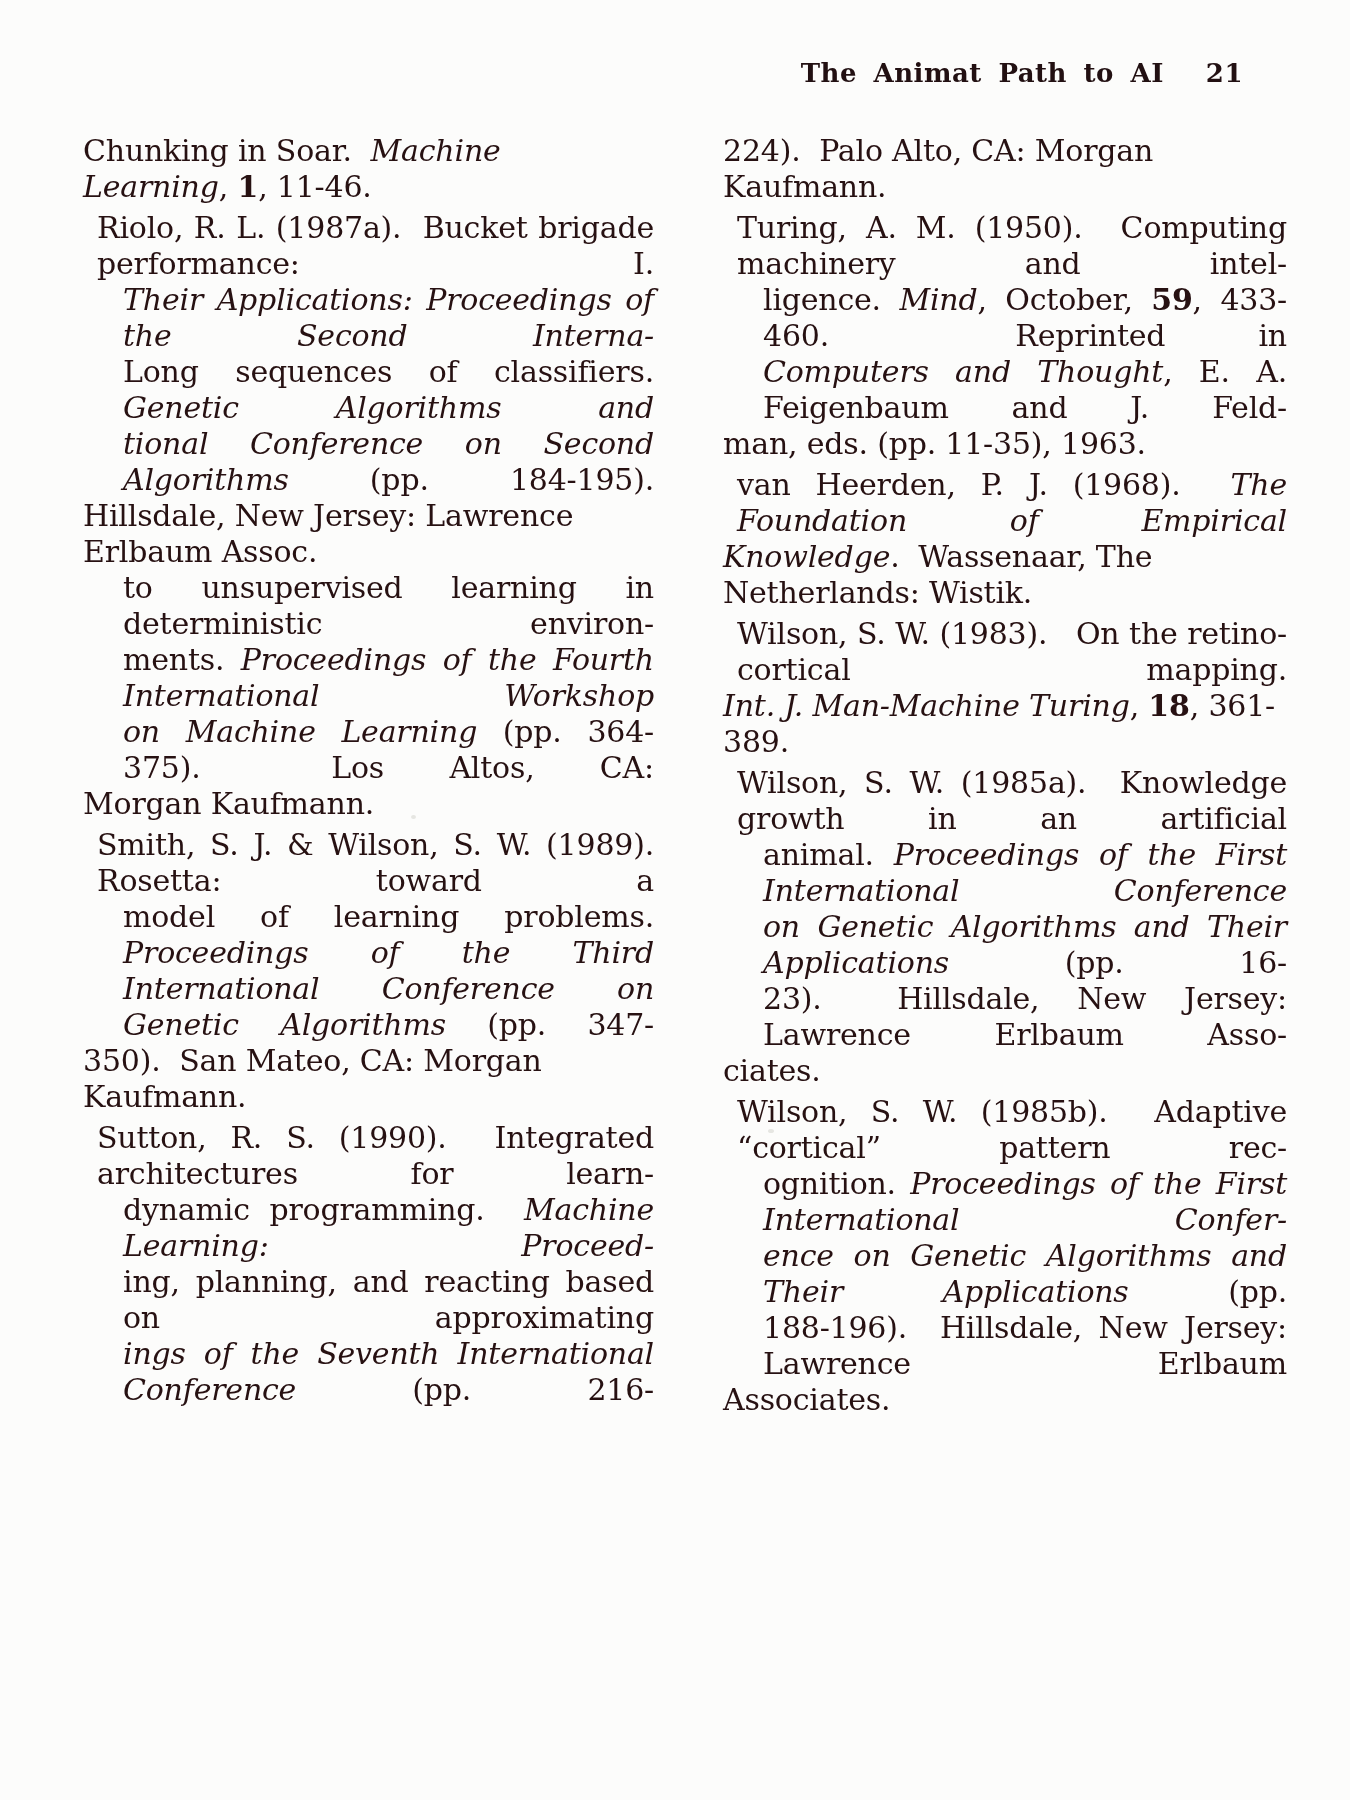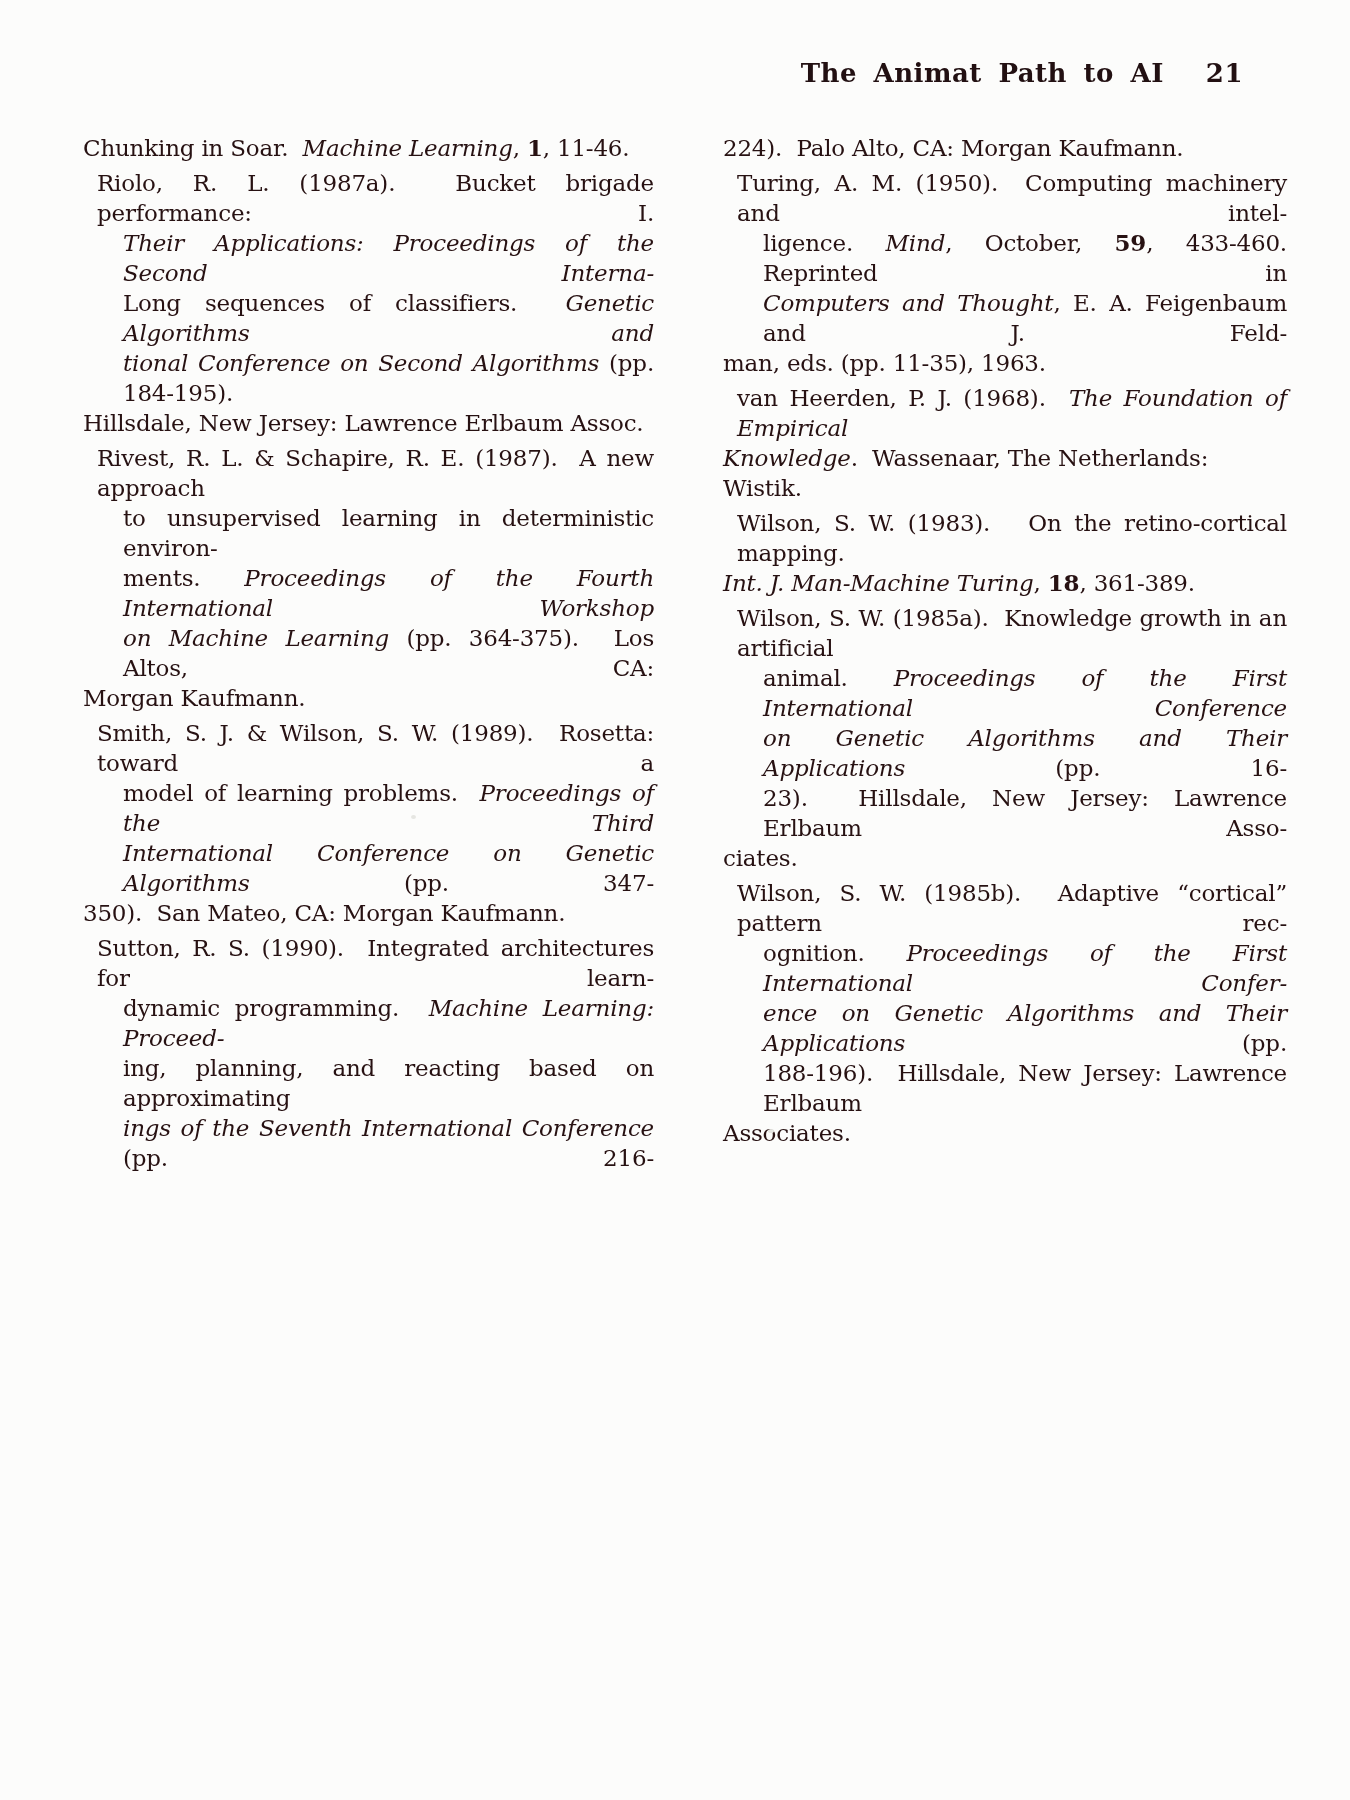--- a/index.html
+++ b/index.html
@@ -26,22 +26,22 @@
     font-weight: bold;
     font-size: 26px;
     letter-spacing: 0.5px;
     word-spacing: 7px;
     color: #221012;
     margin-top: 40px;
   }
   .column {
     position: absolute;
     top: 133px;
-    font-size: 23px;
-    line-height: 30px;
+    font-size: 30px;
+    line-height: 36px;
     letter-spacing: -0.2px;
   }
   .col-left  { left: 57px;  width: 597px; }
   .col-right { left: 697px; width: 590px; }
   .ref-line {
     white-space: pre-wrap;
     min-height: 30px;
   }
   .ref-line.indent { padding-left: 26px; }
   .ref-line.entry  { margin-top: 5px; }
@@ -68,21 +68,20 @@
     <span>21</span>
   </div>
 
   <div class="column col-left">
       <div class="ref-line indent"><span>Chunking in Soar.  </span><span class="it">Machine Learning</span><span>, </span><span class="bd">1</span><span>, 11-46.</span></div>
       <div class="ref-line just entry"><span>Riolo, R. L. (1987a).  Bucket brigade performance: I.</span></div>
       <div class="ref-line indent just"><span class="it">Their Applications: Proceedings of the Second Interna-</span></div>
       <div class="ref-line indent just"><span>Long sequences of classifiers.  </span><span class="it">Genetic Algorithms and</span></div>
       <div class="ref-line indent just"><span class="it">tional Conference on Second Algorithms</span><span> (pp. 184-195).</span></div>
       <div class="ref-line indent"><span>Hillsdale, New Jersey: Lawrence Erlbaum Assoc.</span></div>
-      <div class="ref-line just entry"><span>Rivest, R. L. &amp; Schapire, R. E. (1987).  A new approach</span></div>
       <div class="ref-line indent just"><span>to unsupervised learning in deterministic environ-</span></div>
       <div class="ref-line indent just"><span>ments. </span><span class="it">Proceedings of the Fourth International Workshop</span></div>
       <div class="ref-line indent just"><span class="it">on Machine Learning</span><span> (pp. 364-375).  Los Altos, CA:</span></div>
       <div class="ref-line indent"><span>Morgan Kaufmann.</span></div>
       <div class="ref-line just entry"><span>Smith, S. J. &amp; Wilson, S. W. (1989).  Rosetta: toward a</span></div>
       <div class="ref-line indent just"><span>model of learning problems.  </span><span class="it">Proceedings of the Third</span></div>
       <div class="ref-line indent just"><span class="it">International Conference on Genetic Algorithms</span><span> (pp. 347-</span></div>
       <div class="ref-line indent"><span>350).  San Mateo, CA: Morgan Kaufmann.</span></div>
       <div class="ref-line just entry"><span>Sutton, R. S. (1990).  Integrated architectures for learn-</span></div>
       <div class="ref-line indent just"><span>dynamic programming.  </span><span class="it">Machine Learning: Proceed-</span></div>

